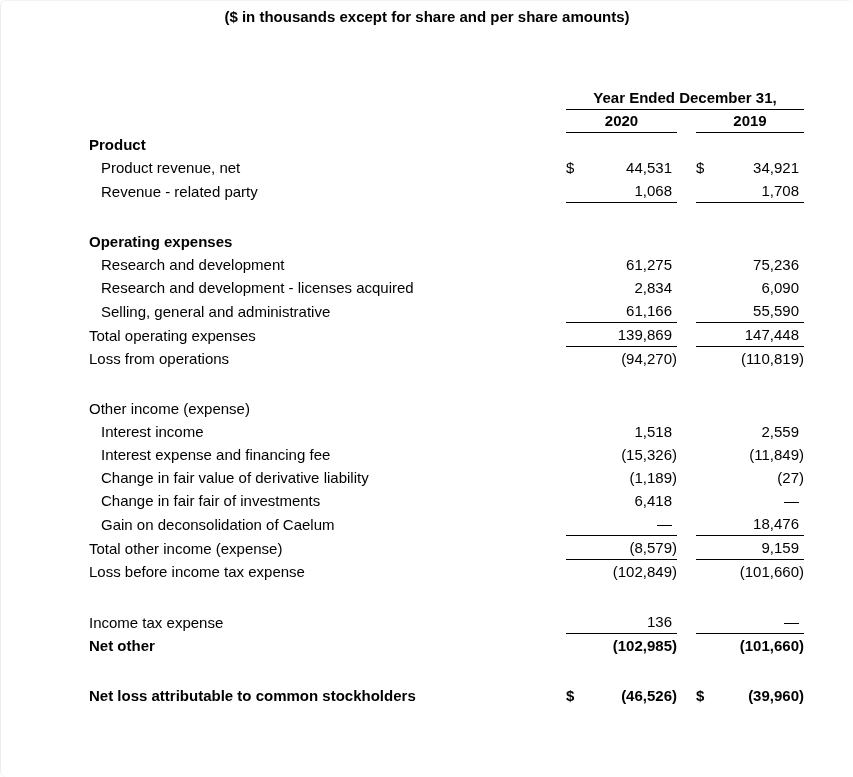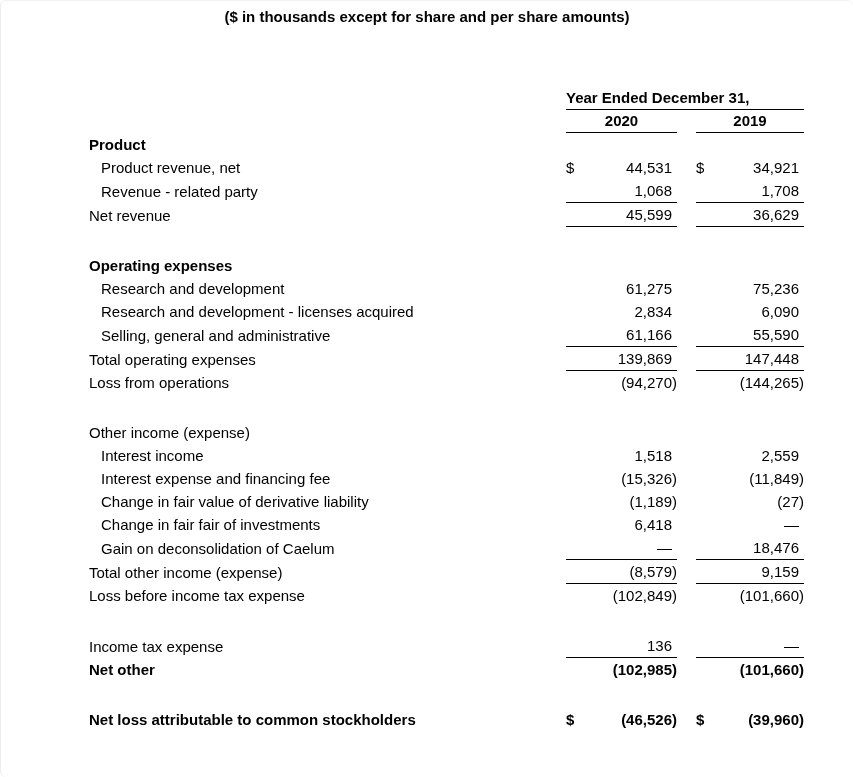--- a/index.html
+++ b/index.html
@@ -34,21 +34,21 @@
   td {
     padding:0 0 3px 0;
     vertical-align:bottom;
     font-size:15px;
     line-height:17px;
     height:20px; 
     white-space:nowrap;
     overflow:visible;
   }
   thead td { height:19px; }
-  .period { font-weight:bold; border-bottom:1.5px solid #000; }
+  .period { text-align:center; font-weight:bold; border-bottom:1.5px solid #000; }
   .yr     { text-align:center; font-weight:bold; border-bottom:1.5px solid #000; }
   .rule   { border-bottom:1.5px solid #000; }
   td.lbl.ind { padding-left:12px; }
   .vbox { display:flex; align-items:baseline; }
   .cur  { flex:0 0 auto; }
   .val  { margin-left:auto; padding-right:5px; }
   .val.neg { padding-right:0; }
   tr.b td { font-weight:bold; }
   tr.spacer td { height:24px; border:none; }
 </style>
@@ -109,36 +109,20 @@
             </div>
           </td>
         <td></td>
         <td class="num rule">
             <div class="vbox">
               <span class="cur"></span>
               <span class="val">1,708</span>
             </div>
           </td>
       </tr>
-      <tr>
-        <td class="lbl">Net revenue</td>
-        <td class="num rule">
-            <div class="vbox">
-              <span class="cur"></span>
-              <span class="val">45,599</span>
-            </div>
-          </td>
-        <td></td>
-        <td class="num rule">
-            <div class="vbox">
-              <span class="cur"></span>
-              <span class="val">36,629</span>
-            </div>
-          </td>
-      </tr>
 
       <tr class="spacer">
           <td></td>
           <td></td>
           <td></td>
           <td></td>
         </tr>
 
       <tr>
         <td class="lbl" style="font-weight:bold">Operating expenses</td>
@@ -215,21 +199,21 @@
         <td class="num">
             <div class="vbox">
               <span class="cur"></span>
               <span class="val neg">(94,270)</span>
             </div>
           </td>
         <td></td>
         <td class="num">
             <div class="vbox">
               <span class="cur"></span>
-              <span class="val neg">(144,265)</span>
+              <span class="val neg">(110,819)</span>
             </div>
           </td>
       </tr>
 
       <tr class="spacer">
           <td></td>
           <td></td>
           <td></td>
           <td></td>
         </tr>

